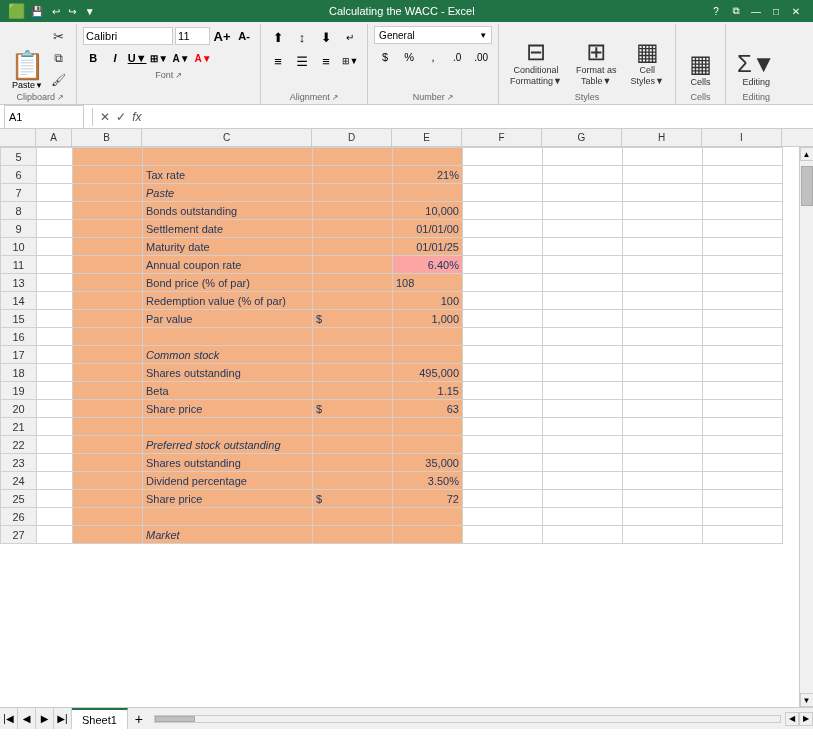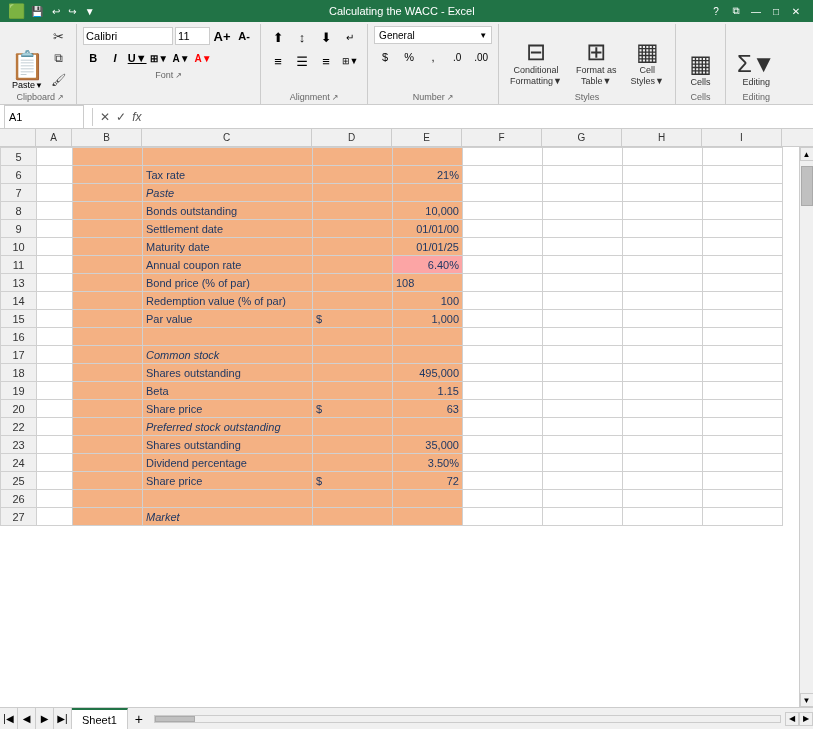--- a/index.html
+++ b/index.html
@@ -633,20 +633,32 @@
                   <td class="cell" style="background-color: rgb(244, 177, 131);"></td>
                   <td class="cell" style="background-color: rgb(244, 177, 131); color: rgb(31, 56, 100);">Share price</td>
                   <td class="cell" style="background-color: rgb(244, 177, 131); color: rgb(31, 56, 100);">$</td>
                   <td class="cell" style="background-color: rgb(244, 177, 131); color: rgb(31, 56, 100); text-align: right;">63</td>
                   <td class="cell"></td>
                   <td class="cell"></td>
                   <td class="cell"></td>
                   <td class="cell"></td>
                 </tr>
                 <tr>
+                  <td class="row-num">21</td>
+                  <td class="cell"></td>
+                  <td class="cell" style="background-color: rgb(244, 177, 131);"></td>
+                  <td class="cell" style="background-color: rgb(244, 177, 131);"></td>
+                  <td class="cell" style="background-color: rgb(244, 177, 131);"></td>
+                  <td class="cell" style="background-color: rgb(244, 177, 131);"></td>
+                  <td class="cell"></td>
+                  <td class="cell"></td>
+                  <td class="cell"></td>
+                  <td class="cell"></td>
+                </tr>
+                <tr>
                   <td class="row-num">22</td>
                   <td class="cell"></td>
                   <td class="cell" style="background-color: rgb(244, 177, 131);"></td>
                   <td class="cell" style="background-color: rgb(244, 177, 131); color: rgb(31, 56, 100); font-style: italic;">Preferred stock outstanding</td>
                   <td class="cell" style="background-color: rgb(244, 177, 131);"></td>
                   <td class="cell" style="background-color: rgb(244, 177, 131);"></td>
                   <td class="cell"></td>
                   <td class="cell"></td>
                   <td class="cell"></td>
                   <td class="cell"></td>

